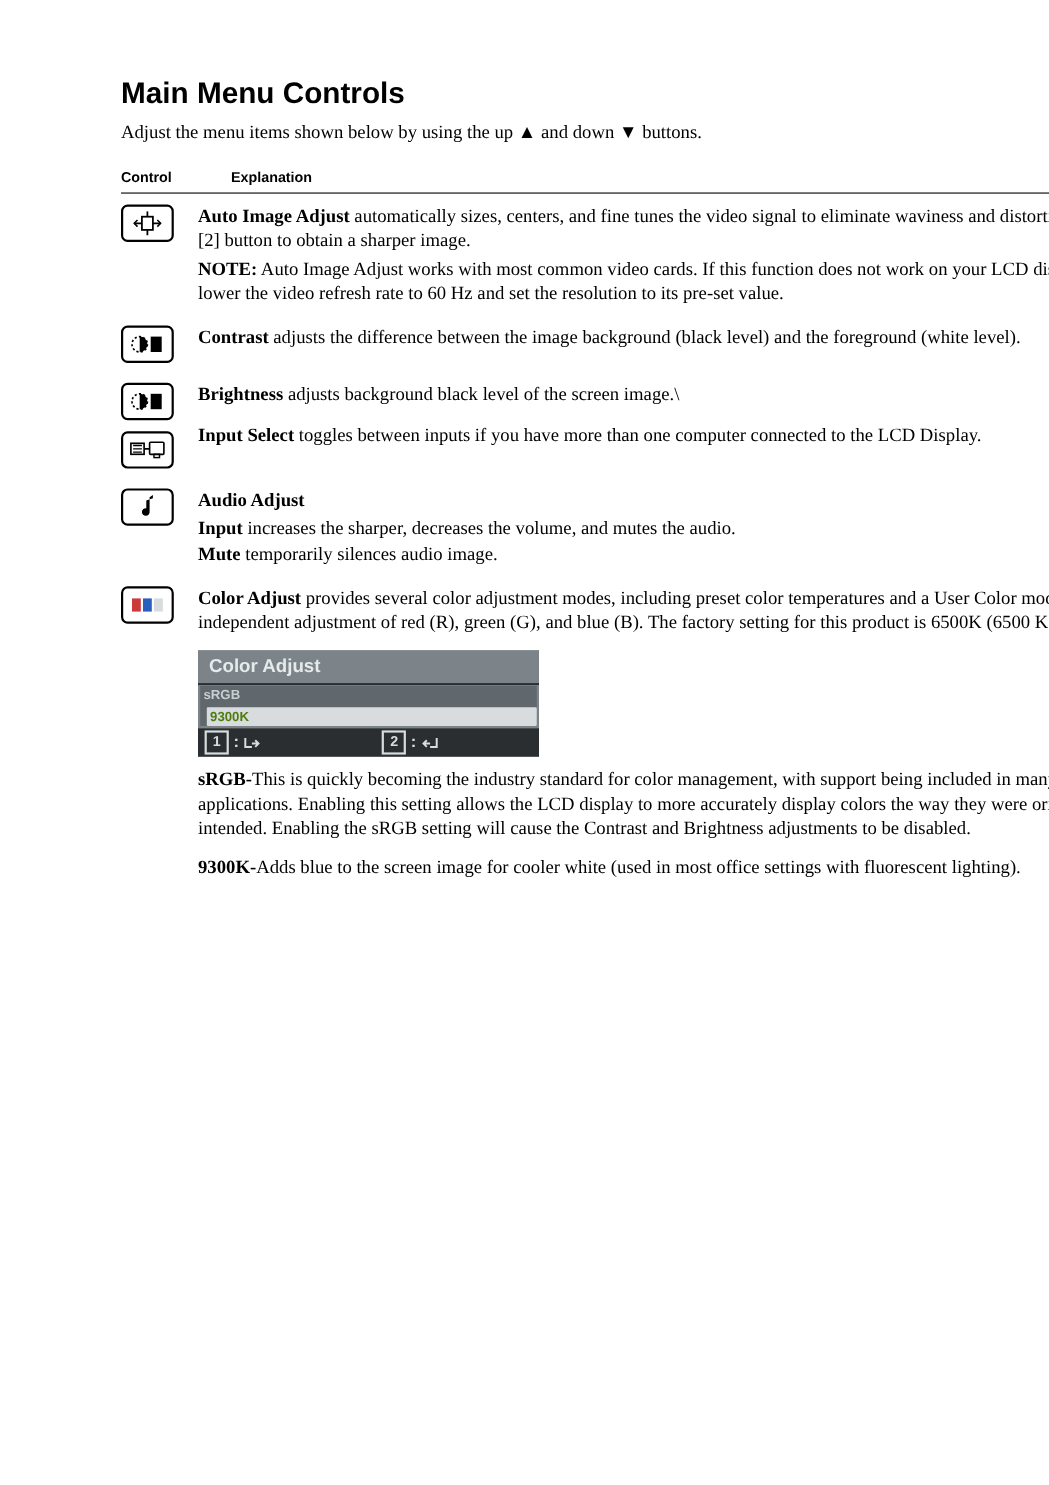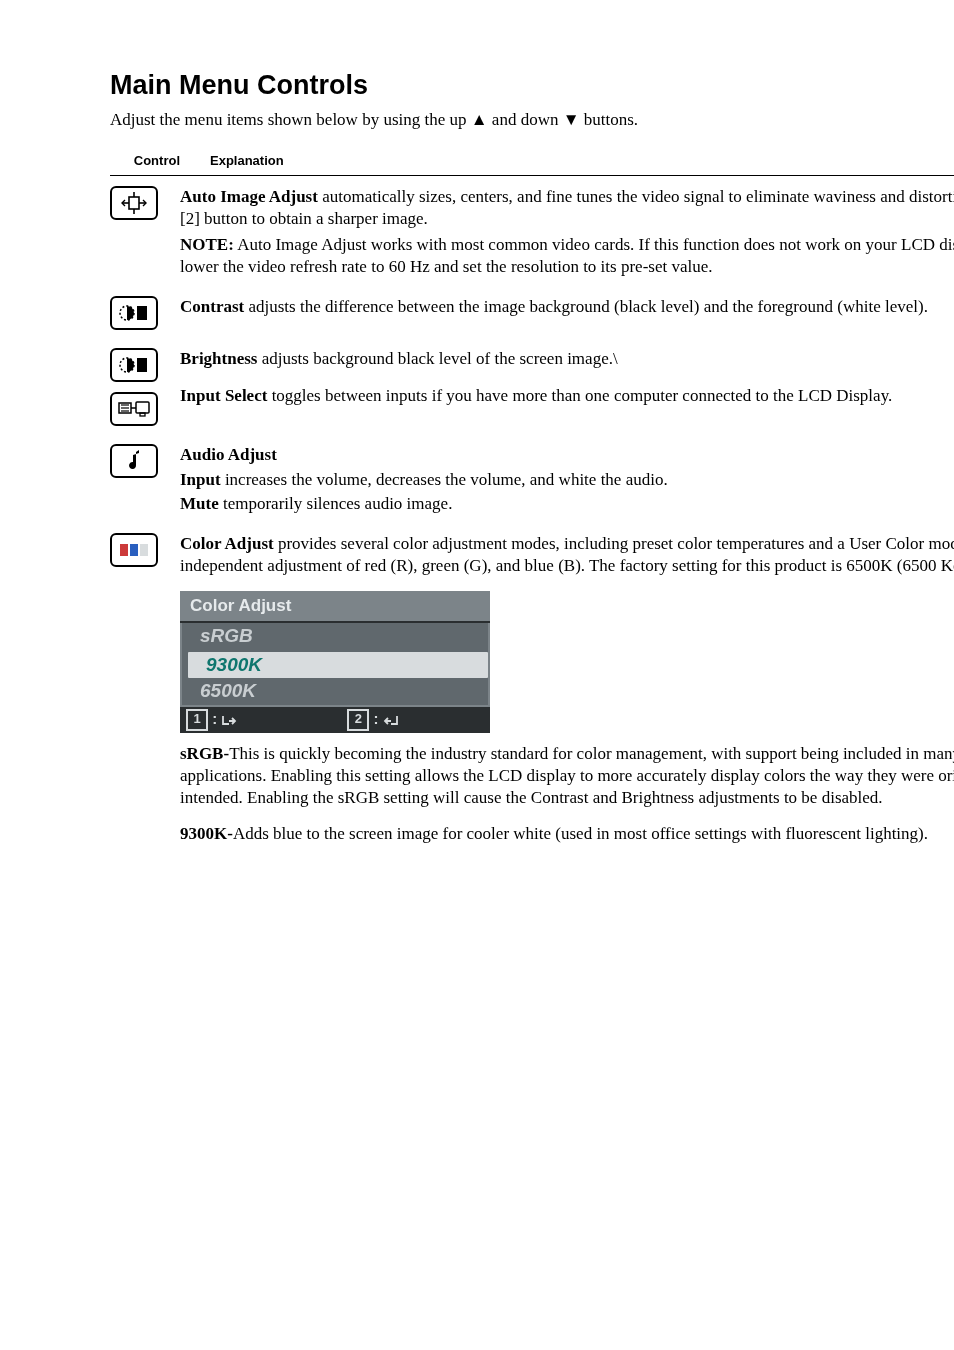--- a/index.html
+++ b/index.html
@@ -23,21 +23,21 @@
     margin: 0 0 22px 0;
   }
   .cols-header {
     font-family: Arial, Helvetica, sans-serif;
     font-weight: bold;
     font-size: 13px;
     display: flex;
     gap: 30px;
     margin-bottom: 5px;
   }
-  .cols-header .c1 { width: 70px; text-align: right; }
+  .cols-header .c1 { width: 70px; text-align: left; }
   hr.rule {
     border: none;
     border-top: 1px solid #000;
     margin: 0 0 10px 0;
   }
   .row {
     display: flex;
     align-items: flex-start;
     margin-bottom: 18px;
   }
@@ -77,28 +77,27 @@
     padding: 4px 10px;
     font-size: 17px;
     border-bottom: 2px solid #2a2e30;
   }
   .ca-list {
     background: #60686d;
     border: 2px solid #7c8489;
     border-top: none;
   }
   .ca-item {
-    padding: 1px 18px;
+    padding: 1px 3px;
     color: #c9ced1;
-    font-size: 19px;
-    font-style: italic;
+    font-size: 12px;
   }
   .ca-item.sel {
     background: #d8dcde;
-    color: #0f766e;
+    color: #4d7c0f;
     margin: 2px 0 0 6px;
     border-radius: 1px;
   }
   .ca-footer {
     background: #2a2e30;
     color: #d8dcde;
     padding: 2px 6px;
     display: flex;
     gap: 110px;
     font-size: 15px;
@@ -209,21 +208,21 @@
       <svg width="22" height="24" viewBox="0 0 22 24">
         <path d="M13 3 L13 16 A3.5 3.5 0 1 1 10 13 L10 6 L16 4 L16 1 Z" fill="#000"></path>
       </svg>
     </div>
   </div>
   <div class="text-col">
     <p class="para" style="margin-bottom:2px;">
       <b>Audio Adjust</b>
     </p>
     <p class="para" style="margin-bottom:2px;">
-      <b>Input</b><span> increases the volume, decreases the volume, and white the audio.</span>
+      <b>Input</b><span> increases the sharper, decreases the volume, and mutes the audio.</span>
     </p>
     <p class="para">
       <b>Mute</b><span> temporarily silences audio image.</span>
     </p>
   </div>
 </div>
 
 <div class="row">
   <div class="icon-col">
     <div class="icon-box">
@@ -237,21 +236,20 @@
   <div class="text-col">
     <p class="para">
       <b>Color Adjust</b><span> provides several color adjustment modes, including preset color temperatures and a User Color mode which allows independent adjustment of red (R), green (G), and blue (B). The factory setting for this product is 6500K (6500 Kelvin).</span>
     </p>
 
     <div class="color-adjust-panel">
       <div class="ca-title">Color Adjust</div>
       <div class="ca-list">
         <div class="ca-item">sRGB</div>
         <div class="ca-item sel">9300K</div>
-        <div class="ca-item">6500K</div>
       </div>
       <div class="ca-footer">
         <span><span class="kbox">1</span> : <svg style="vertical-align:middle" width="16" height="12" viewBox="0 0 16 12">
                 <path d="M2 2 L2 10 L8 10 M8 7 L14 7 M11 4 L14 7 L11 10" stroke="#d8dcde" stroke-width="1.8" fill="none"></path>
               </svg></span>
         <span><span class="kbox">2</span> : <svg style="vertical-align:middle" width="16" height="12" viewBox="0 0 16 12">
                 <path d="M14 2 L14 10 L8 10 M8 7 L2 7 M5 4 L2 7 L5 10" stroke="#d8dcde" stroke-width="1.8" fill="none"></path>
               </svg></span>
       </div>
     </div>

